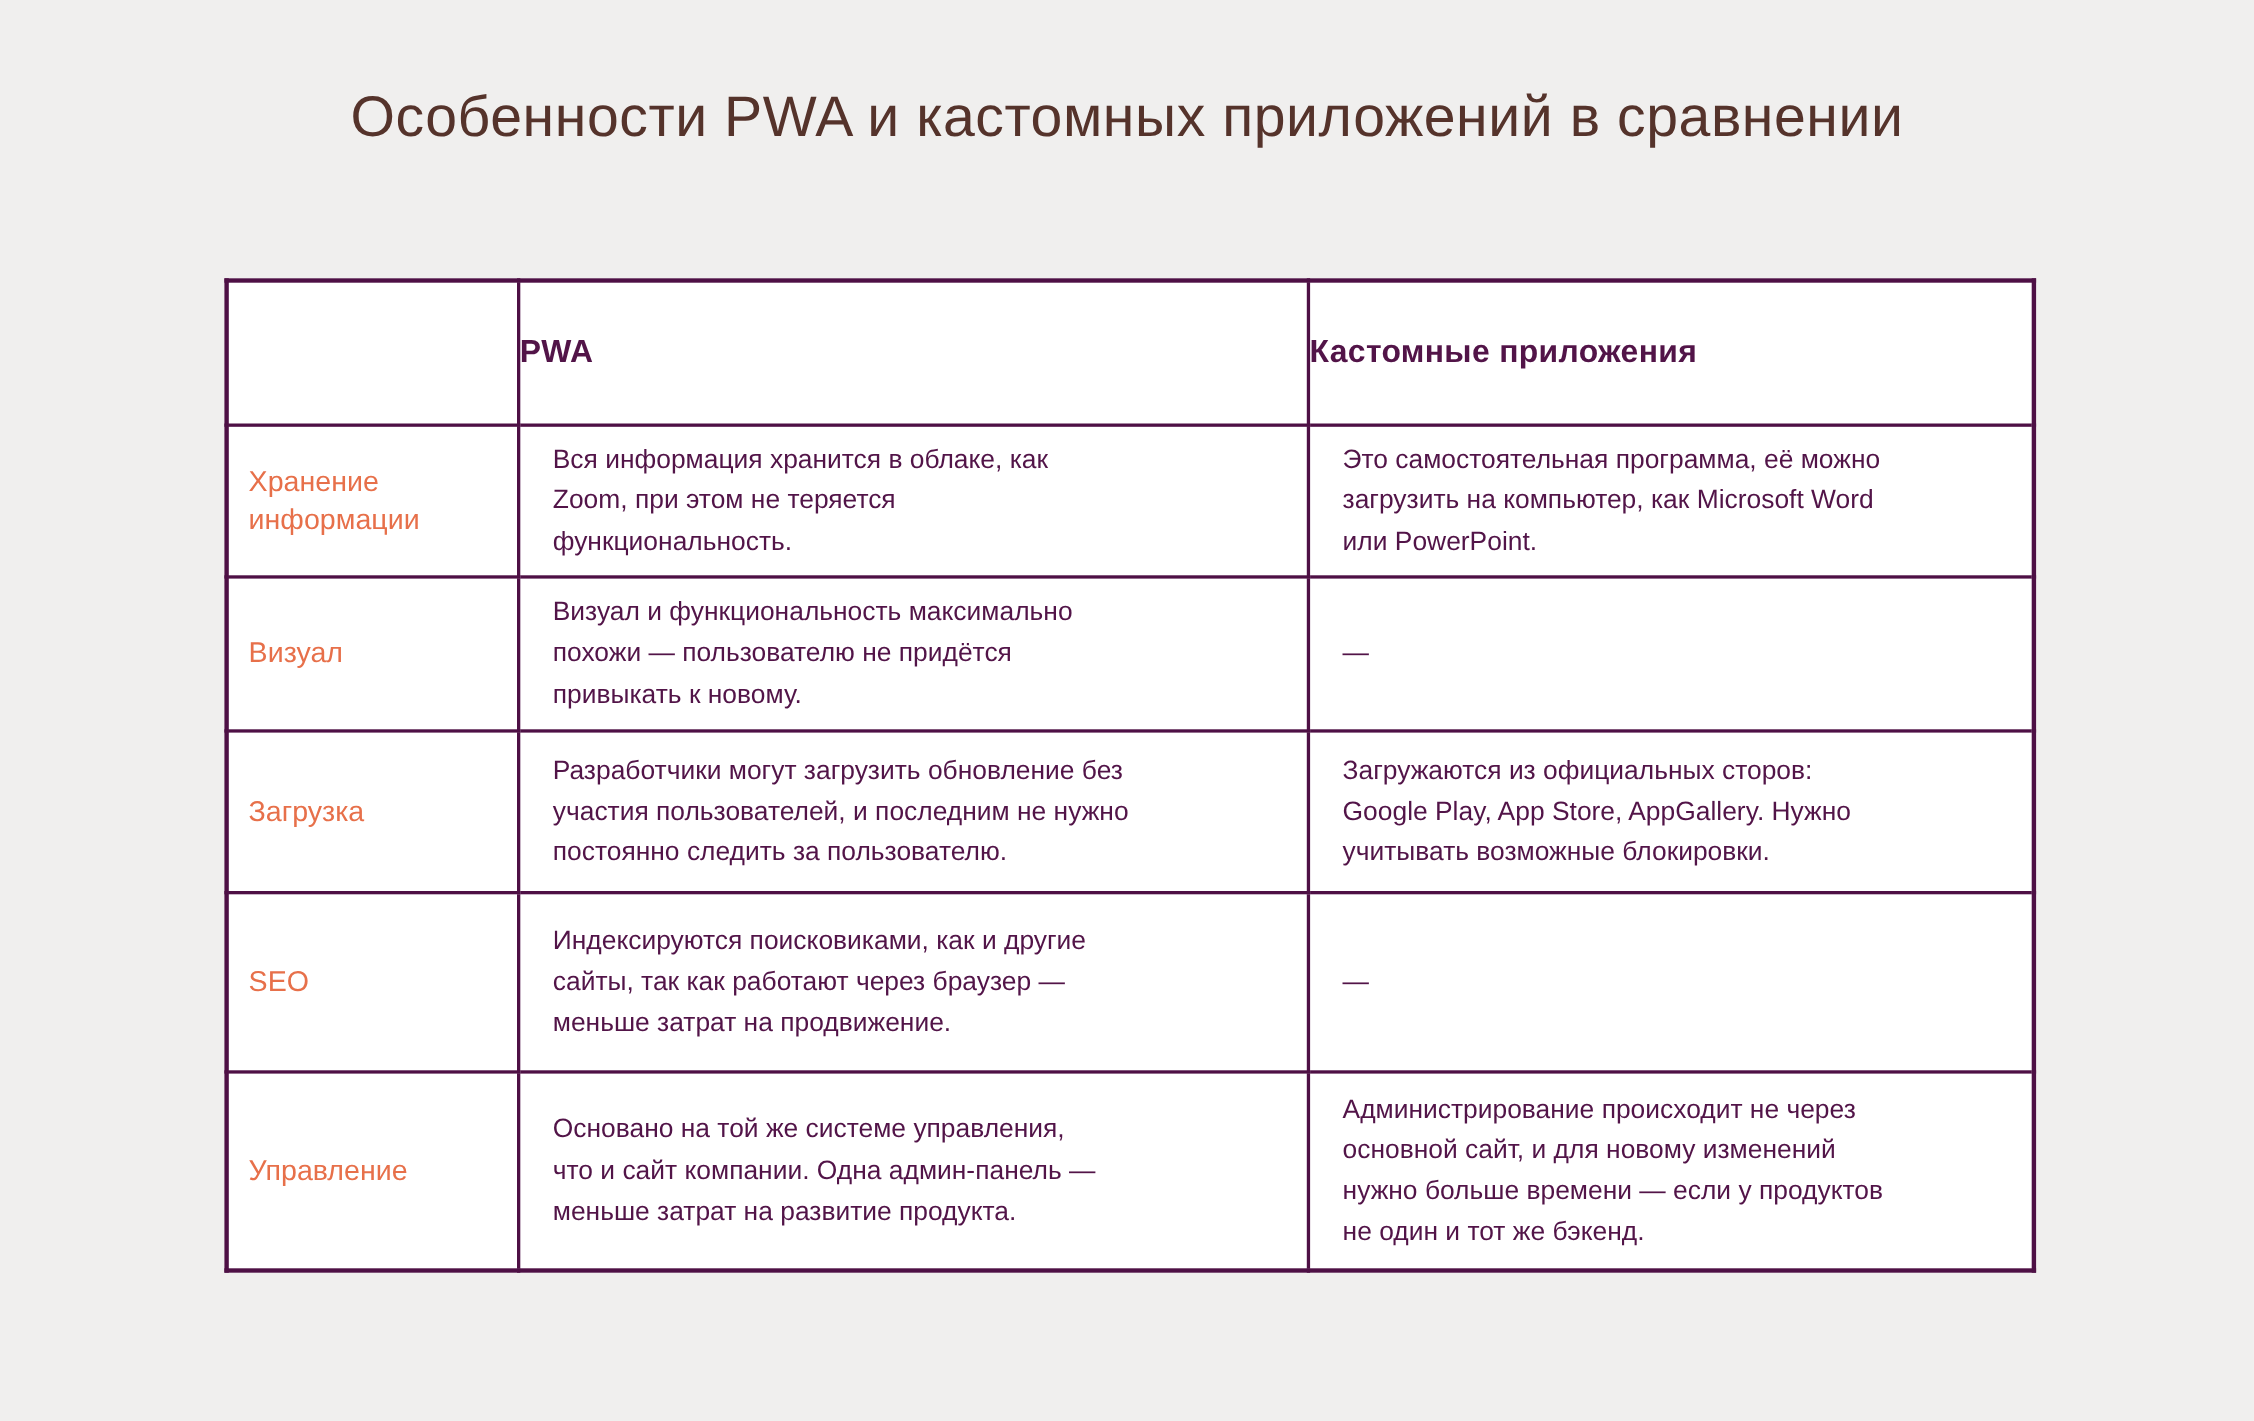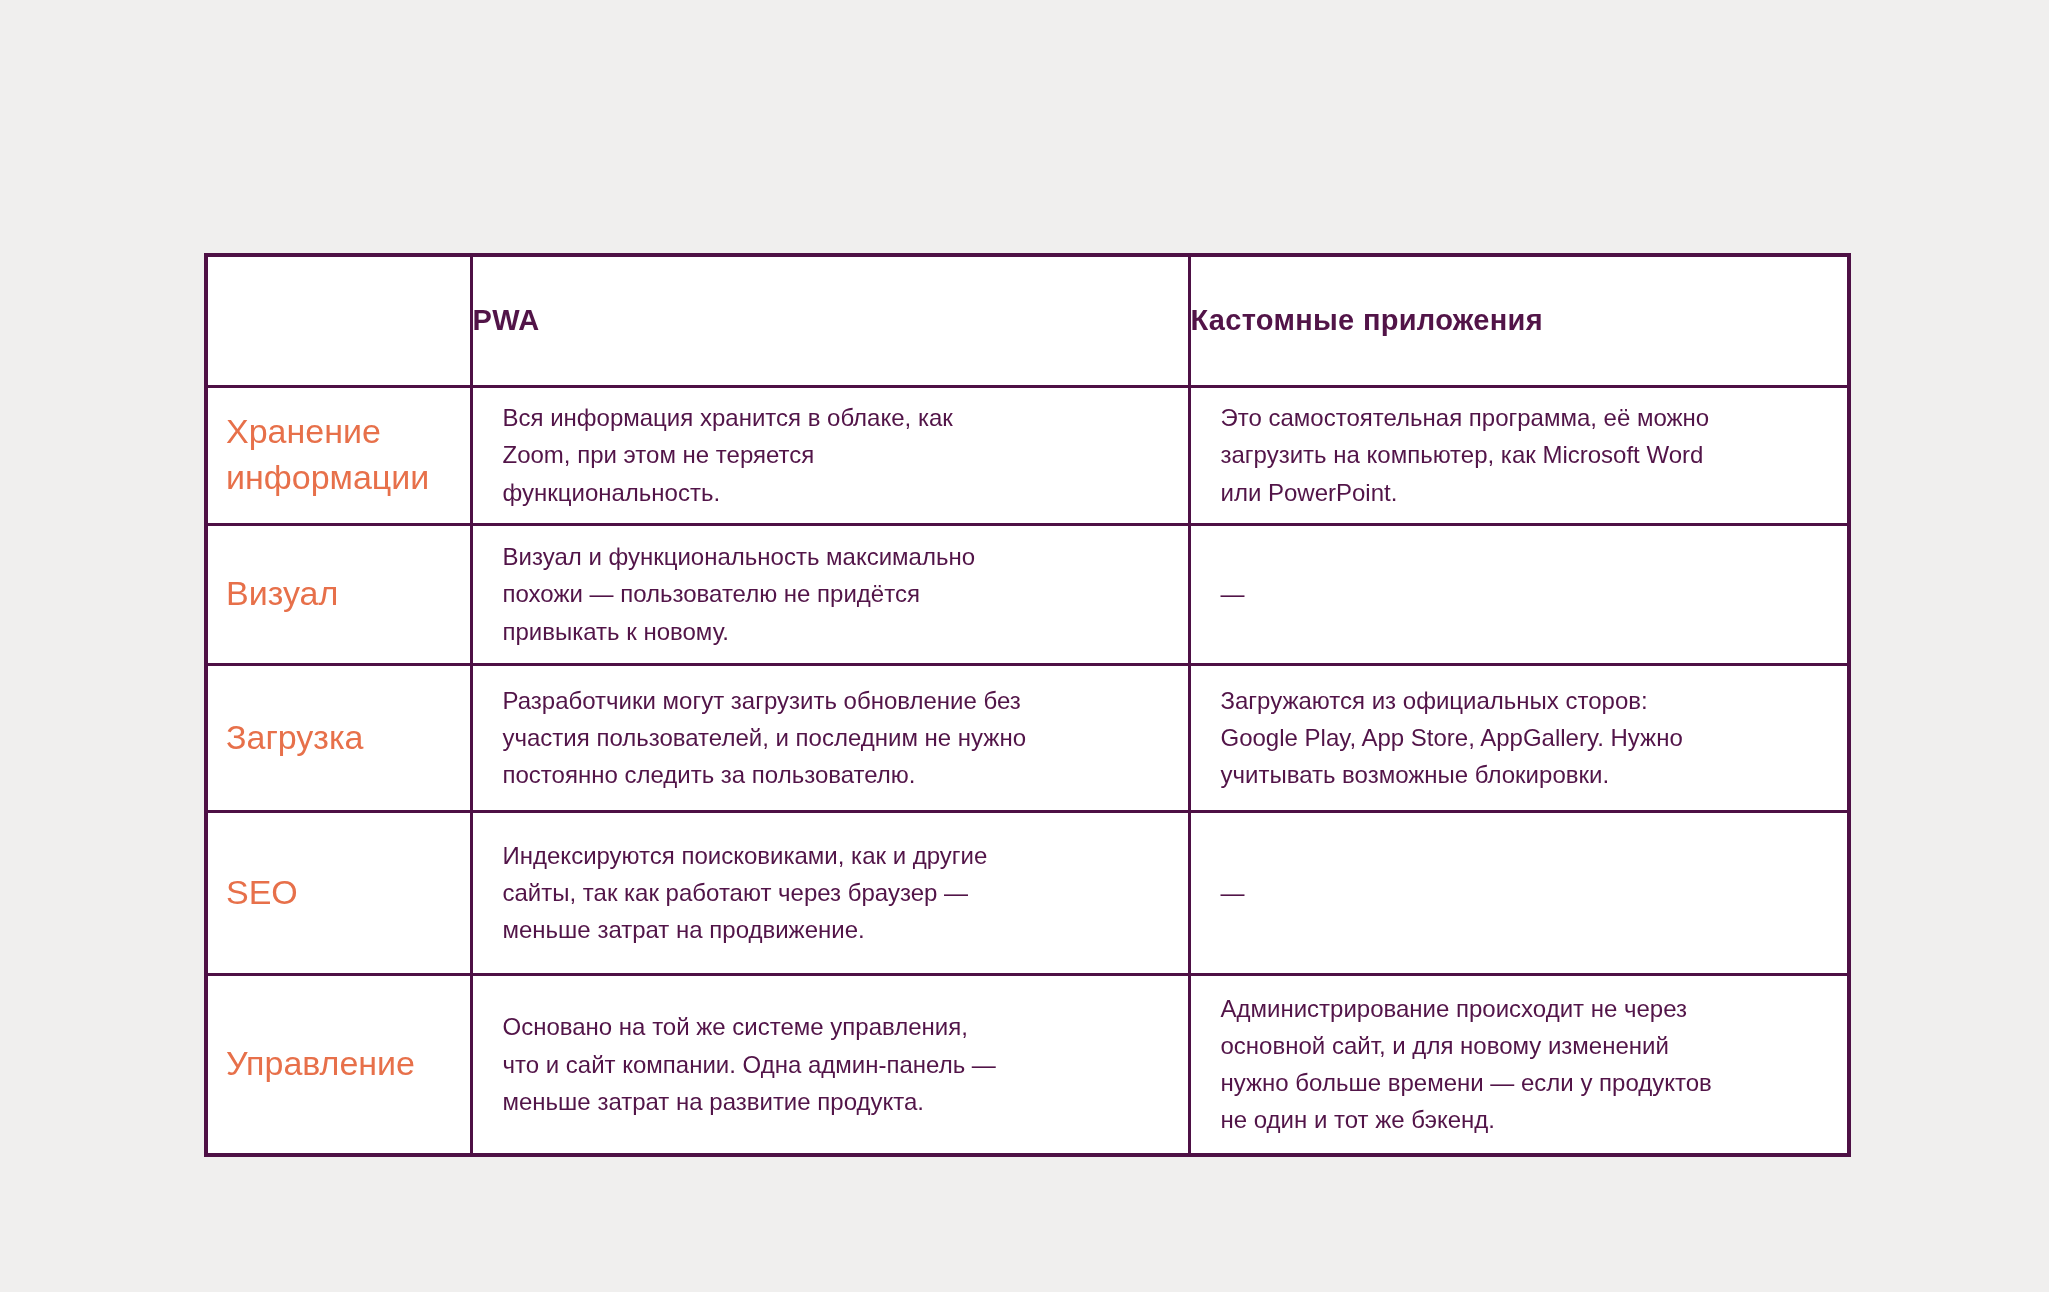--- a/index.html
+++ b/index.html
@@ -53,40 +53,41 @@
   tr.r4{height:163px;}
   tr.r5{height:181px;}
   th.colhead{
     color:var(--text);
     font-size:29px;
     font-weight:bold;
     letter-spacing:0.3px;
   }
   td.rowlabel{
     color:var(--orange);
-    font-size:34px;
+    font-size:26px;
     line-height:1.35;
     white-space:pre-line;
     padding:0 18px;
     margin-top:12px;
   }
   td.bodycell{
     color:var(--text);
     font-size:24px;
     line-height:1.55;
     white-space:pre-line;
     padding:0 30px;
     margin-top:32px;
   }
 </style>
 </head>
 <body>
 
 <div class="page">
 
+  <h1 class="title">Особенности PWA и кастомных приложений в сравнении</h1>
 
   <table class="cmp">
     <colgroup>
         <col class="c1">
         <col class="c2">
         <col class="c3">
       </colgroup>
 
     <tbody>
         <tr class="hrow">

